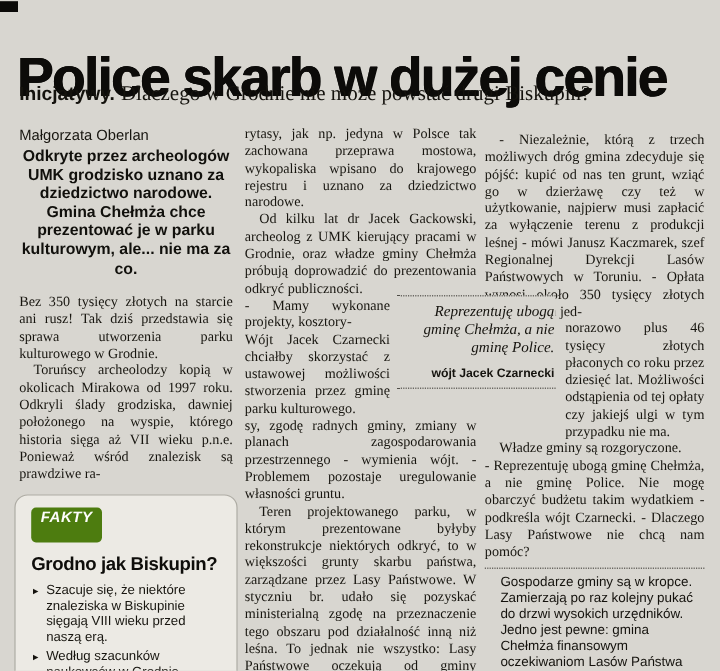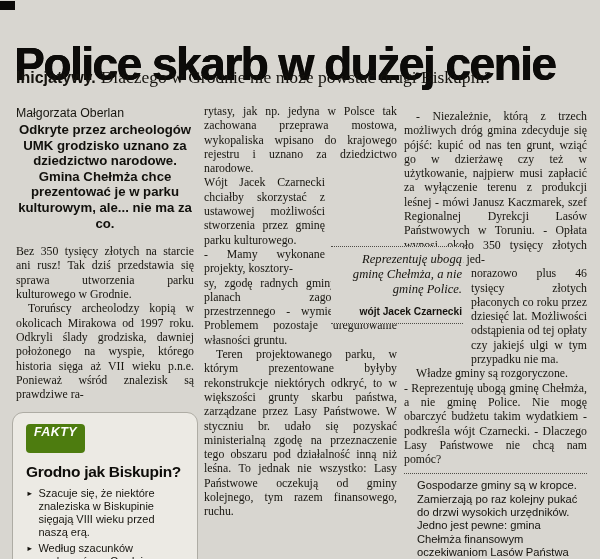--- a/index.html
+++ b/index.html
@@ -117,24 +117,25 @@
     </div>
     <div class="facts-item">
       <span class="arrow">►</span>
       <span>Według szacunków naukowców w Grodnie odkryto osadę z VII w. p.n.e., a więc waga odkrycia jest znacząca.</span>
     </div>
   </div>
 </div>
 
 <div class="col col-mid body-text">
   <p>rytasy, jak np. jedyna w Polsce tak zachowana przeprawa mostowa, wykopaliska wpisano do krajowego rejestru i uznano za dziedzictwo narodowe.</p>
+  <p class="indent">Od kilku lat dr Jacek Gackowski, archeolog z UMK kierujący pracami w Grodnie, oraz władze gminy Chełmża próbują doprowadzić do prezentowania odkryć publiczności.</p>
   <div class="wrapblock">
     <div class="spacer-r"></div>
+    <p>- Mamy wykonane projekty, kosztory-</p>
     <p>Wójt Jacek Czarnecki chciałby skorzystać z ustawowej możliwości stworzenia przez gminę parku kulturowego.</p>
-    <p>- Mamy wykonane projekty, kosztory-</p>
   </div>
   <p>sy, zgodę radnych gminy, zmiany w planach zagospodarowania przestrzennego - wymienia wójt. - Problemem pozostaje uregulowanie własności gruntu.</p>
   <p class="indent">Teren projektowanego parku, w którym prezentowane byłyby rekonstrukcje niektórych odkryć, to w większości grunty skarbu państwa, zarządzane przez Lasy Państwowe. W styczniu br. udało się pozyskać ministerialną zgodę na przeznaczenie tego obszaru pod działalność inną niż leśna. To jednak nie wszystko: Lasy Państwowe oczekują od gminy kolejnego, tym razem finansowego, ruchu.</p>
 </div>
 
 <div class="col col-right body-text">
   <p class="indent">- Niezależnie, którą z trzech możliwych dróg gmina zdecyduje się pójść: kupić od nas ten grunt, wziąć go w dzierżawę czy też w użytkowanie, najpierw musi zapłacić za wyłączenie terenu z produkcji leśnej - mówi Janusz Kaczmarek, szef Regionalnej Dyrekcji Lasów Państwowych w Toruniu. - Opłata wynosi około 350 tysięcy złotych wniesionych jed-</p>
   <div class="wrapblock">
     <div class="spacer-l"></div>
     <p>norazowo plus 46 tysięcy złotych płaconych co roku przez dziesięć lat. Możliwości odstąpienia od tej opłaty czy jakiejś ulgi w tym przypadku nie ma.</p>

